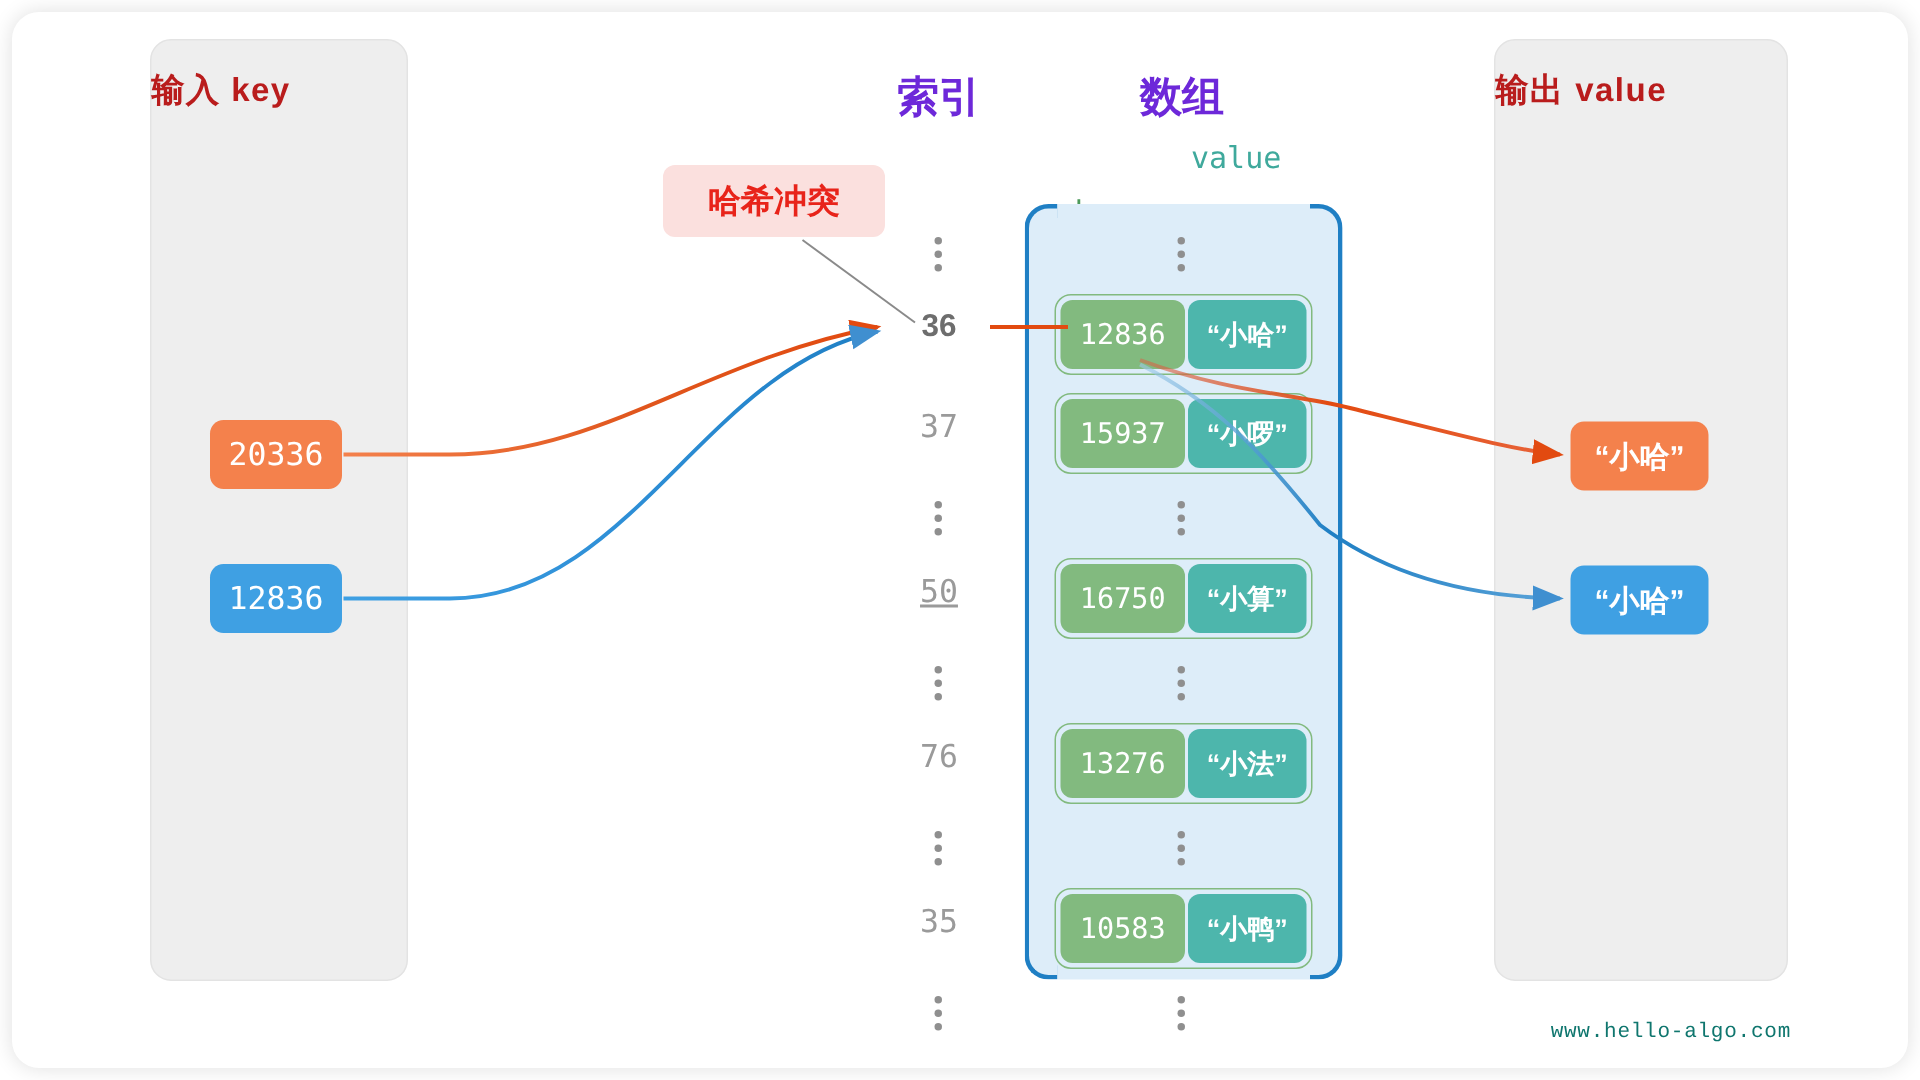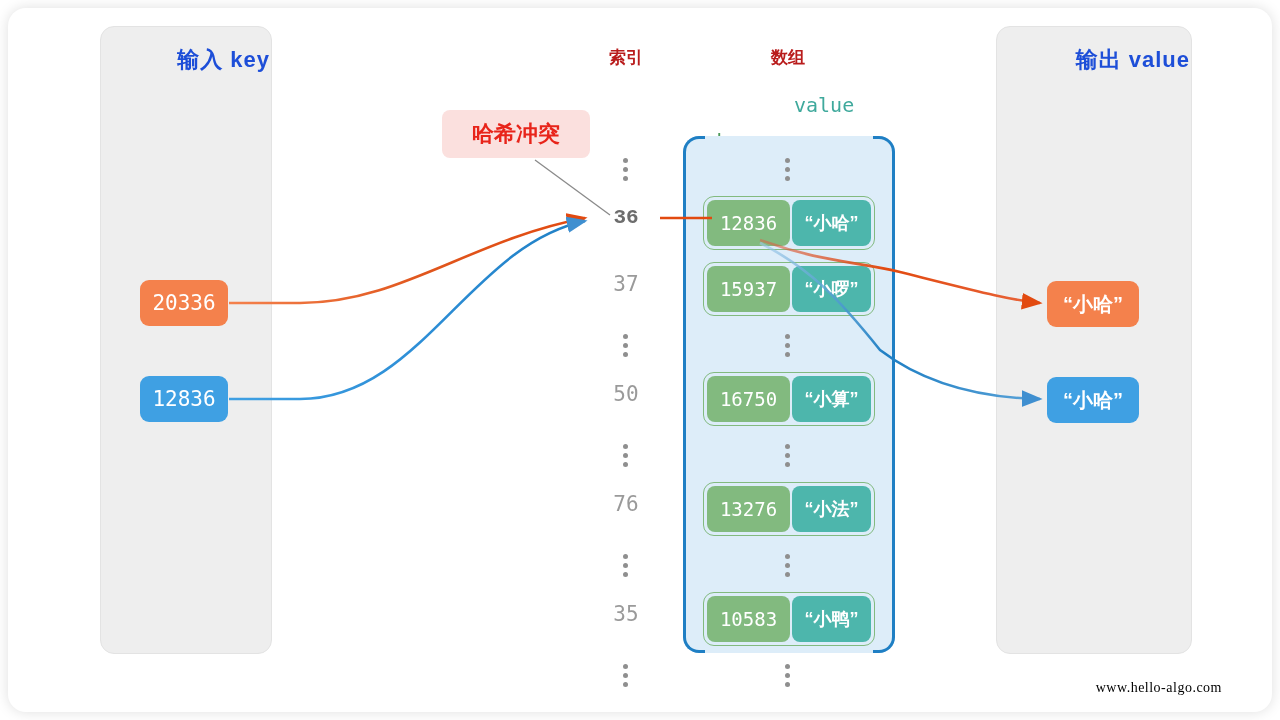--- a/index.html
+++ b/index.html
@@ -36,24 +36,24 @@
     background: #eeeeee;
     border: 1px solid #e3e3e3;
     border-radius: 14px;
   }
   .panel-input  { left: 100px; top: 26px; width: 170px; height: 626px; }
   .panel-output { left: 996px; top: 26px; width: 194px; height: 626px; }
   .panel-title {
     position: absolute;
     left: 0; right: 1px;
     top: 18px;
-    text-align: right;
+    text-align: left;
     font-size: 22px;
     font-weight: bold;
-    color: #1d4ed8;
+    color: #b91c1c;
     letter-spacing: 1px;
   }
   
   .hash-box {
     position: absolute;
     left: 319px; top: 192px;
     width: 202px; height: 380px;
     background: #e8eaf8;
     border: 1px solid #c5cbeb;
     border-radius: 16px;
@@ -98,23 +98,23 @@
     font-weight: bold;
     display: flex;
     align-items: center;
     justify-content: center;
   }
   .outpill-0 { left: 1047px; top: 281px; background: #f4814c; }
   .outpill-1 { left: 1047px; top: 377px; background: #3fa0e3; }
   
   .col-header {
     position: absolute;
-    font-size: 17px;
-    font-weight: bold;
-    color: #b91c1c;
+    font-size: 28px;
+    font-weight: bold;
+    color: #6d28d9;
   }
   .hdr-index { left: 598px; top: 46px; width: 56px; text-align: center; }
   .hdr-array { left: 745px; top: 46px; width: 86px; text-align: center; }
   .kv-header {
     position: absolute;
     top: 93px;
     font-size: 20px;
     font-family: "DejaVu Sans Mono", "Liberation Mono", monospace;
   }
   .kv-key   { left: 716px; color: #4c9a5a; margin-top: 36px; }
@@ -202,24 +202,24 @@
     background: #fbe0de;
     border-radius: 8px;
     color: #e8241a;
     font-size: 22px;
     font-weight: bold;
     display: flex; align-items: center; justify-content: center;
   }
   
   .watermark {
     position: absolute;
-    right: 58px; bottom: 24px;
+    right: 86px; bottom: 24px;
     font-size: 14px;
-    color: #000000;
-    font-family: Liberation Serif, serif;
+    color: #0f766e;
+    font-family: Liberation Mono, monospace;
     letter-spacing: 0.5px;
   }
   svg.overlay {
     position: absolute;
     left: 0; top: 0;
     width: 1280px; height: 720px;
     pointer-events: none;
   }
 </style>
 </head>
@@ -251,41 +251,41 @@
       <div class="vdots" style="left: 623px; top: 158px;">
         <i></i>
         <i></i>
         <i></i>
       </div>
       <div class="vdots" style="left: 785px; top: 158px;">
         <i></i>
         <i></i>
         <i></i>
       </div>
-      <div class="index-label hl" style="top: 206px; font-family: Liberation Mono, monospace;">36</div>
+      <div class="index-label hl" style="top: 206px;">36</div>
       <div class="bucket" style="top: 196px;">
         <div class="k">12836</div>
         <div class="v">“小哈”</div>
       </div>
       <div class="index-label" style="top: 272px;">37</div>
       <div class="bucket" style="top: 262px;">
         <div class="k">15937</div>
         <div class="v">“小啰”</div>
       </div>
       <div class="vdots" style="left: 623px; top: 334px;">
         <i></i>
         <i></i>
         <i></i>
       </div>
       <div class="vdots" style="left: 785px; top: 334px;">
         <i></i>
         <i></i>
         <i></i>
       </div>
-      <div class="index-label" style="top: 382px;">50</div>
+      <div class="index-label" style="top: 382px; text-decoration: underline;">50</div>
       <div class="bucket" style="top: 372px;">
         <div class="k">16750</div>
         <div class="v">“小算”</div>
       </div>
       <div class="vdots" style="left: 623px; top: 444px;">
         <i></i>
         <i></i>
         <i></i>
       </div>
       <div class="vdots" style="left: 785px; top: 444px;">

